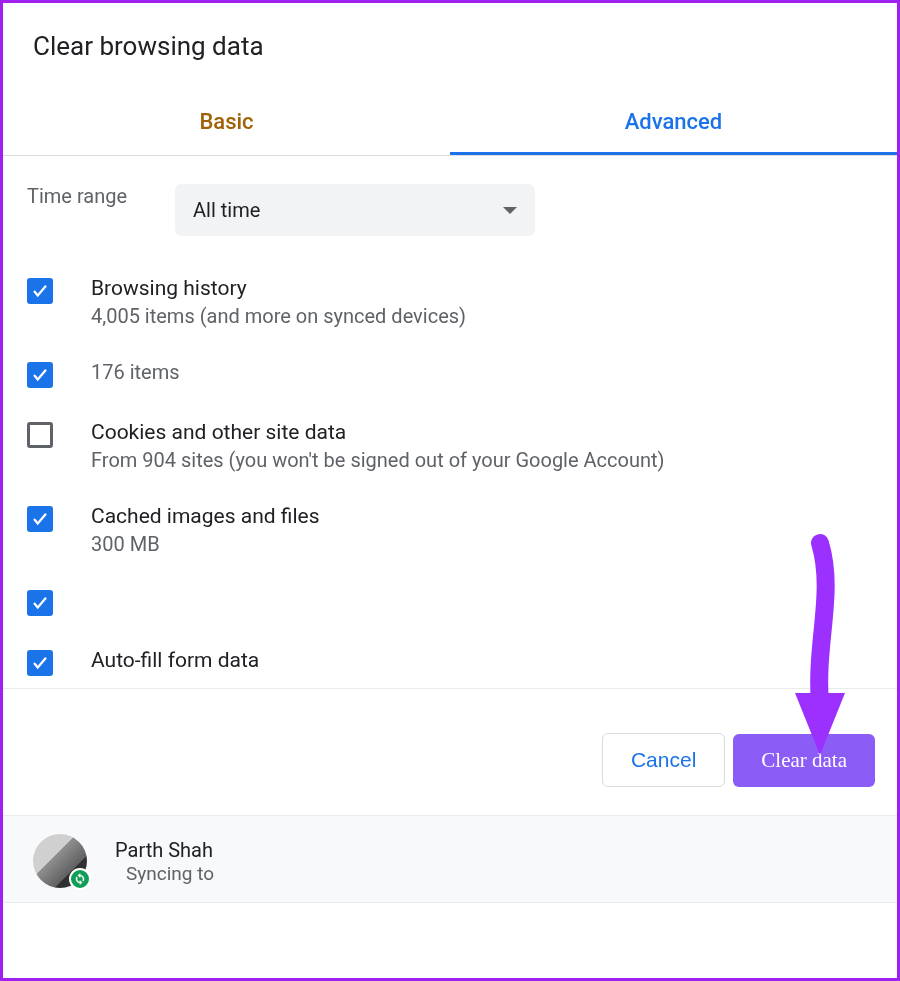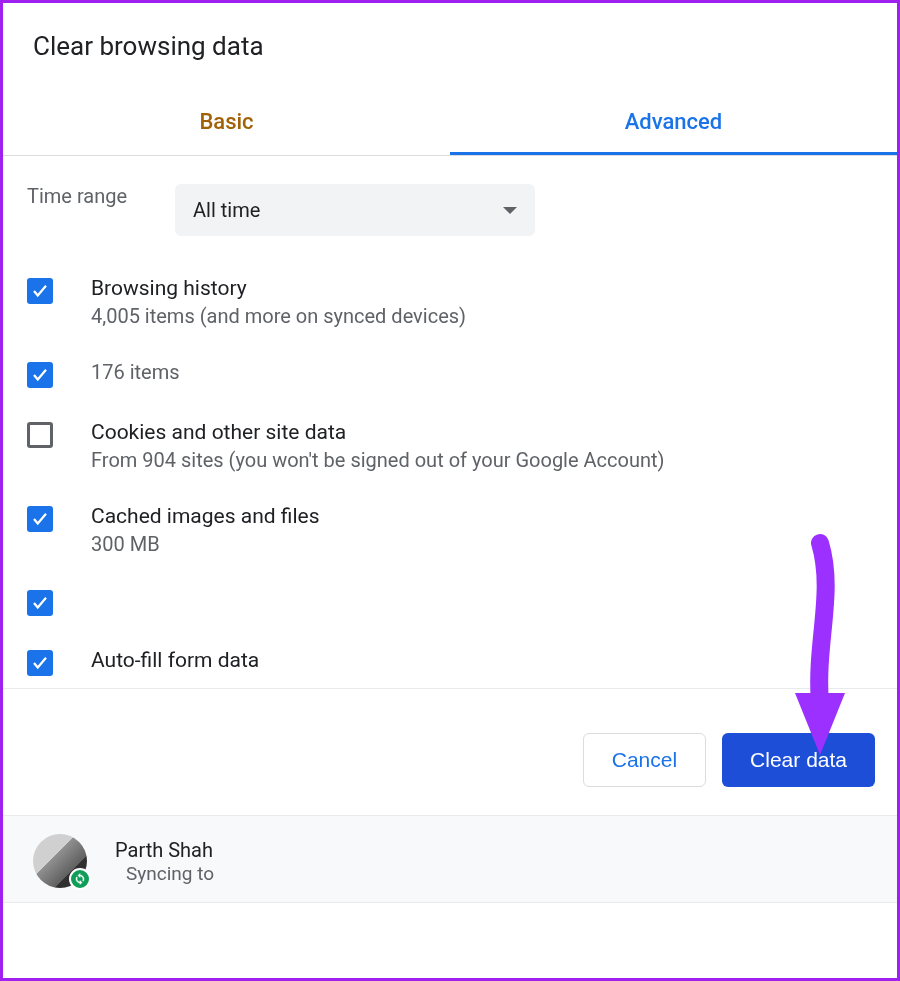--- a/index.html
+++ b/index.html
@@ -121,38 +121,40 @@
       color: #5f6368;
     }
     .divider {
       border-top: 1px solid #e8eaed;
       margin-top: -4px;
     }
     .button-row {
       display: flex;
       justify-content: flex-end;
       padding: 44px 22px 28px 0;
-      gap: 16px;
+      gap: 8px;
+      align-items: center;
     }
     .btn {
       font-size: 21px;
       font-weight: 500;
       padding: 14px 28px;
       border-radius: 6px;
       cursor: pointer;
     }
     .btn-cancel {
       color: #1a73e8;
       background: #fff;
       border: 1px solid #dadce0;
     }
     .btn-primary {
       color: #fff;
-      background: #1d4ed8;
+      background: #8b5cf6;
       border: none;
+      font-family: Liberation Serif, serif;
     }
     .account-row {
       background: #f8f9fa;
       display: flex;
       align-items: center;
       padding: 18px 8px 14px 30px;
       border-top: 1px solid #e8eaed;
       border-bottom: 1px solid #e8eaed;
     }
     .avatar-wrap {

